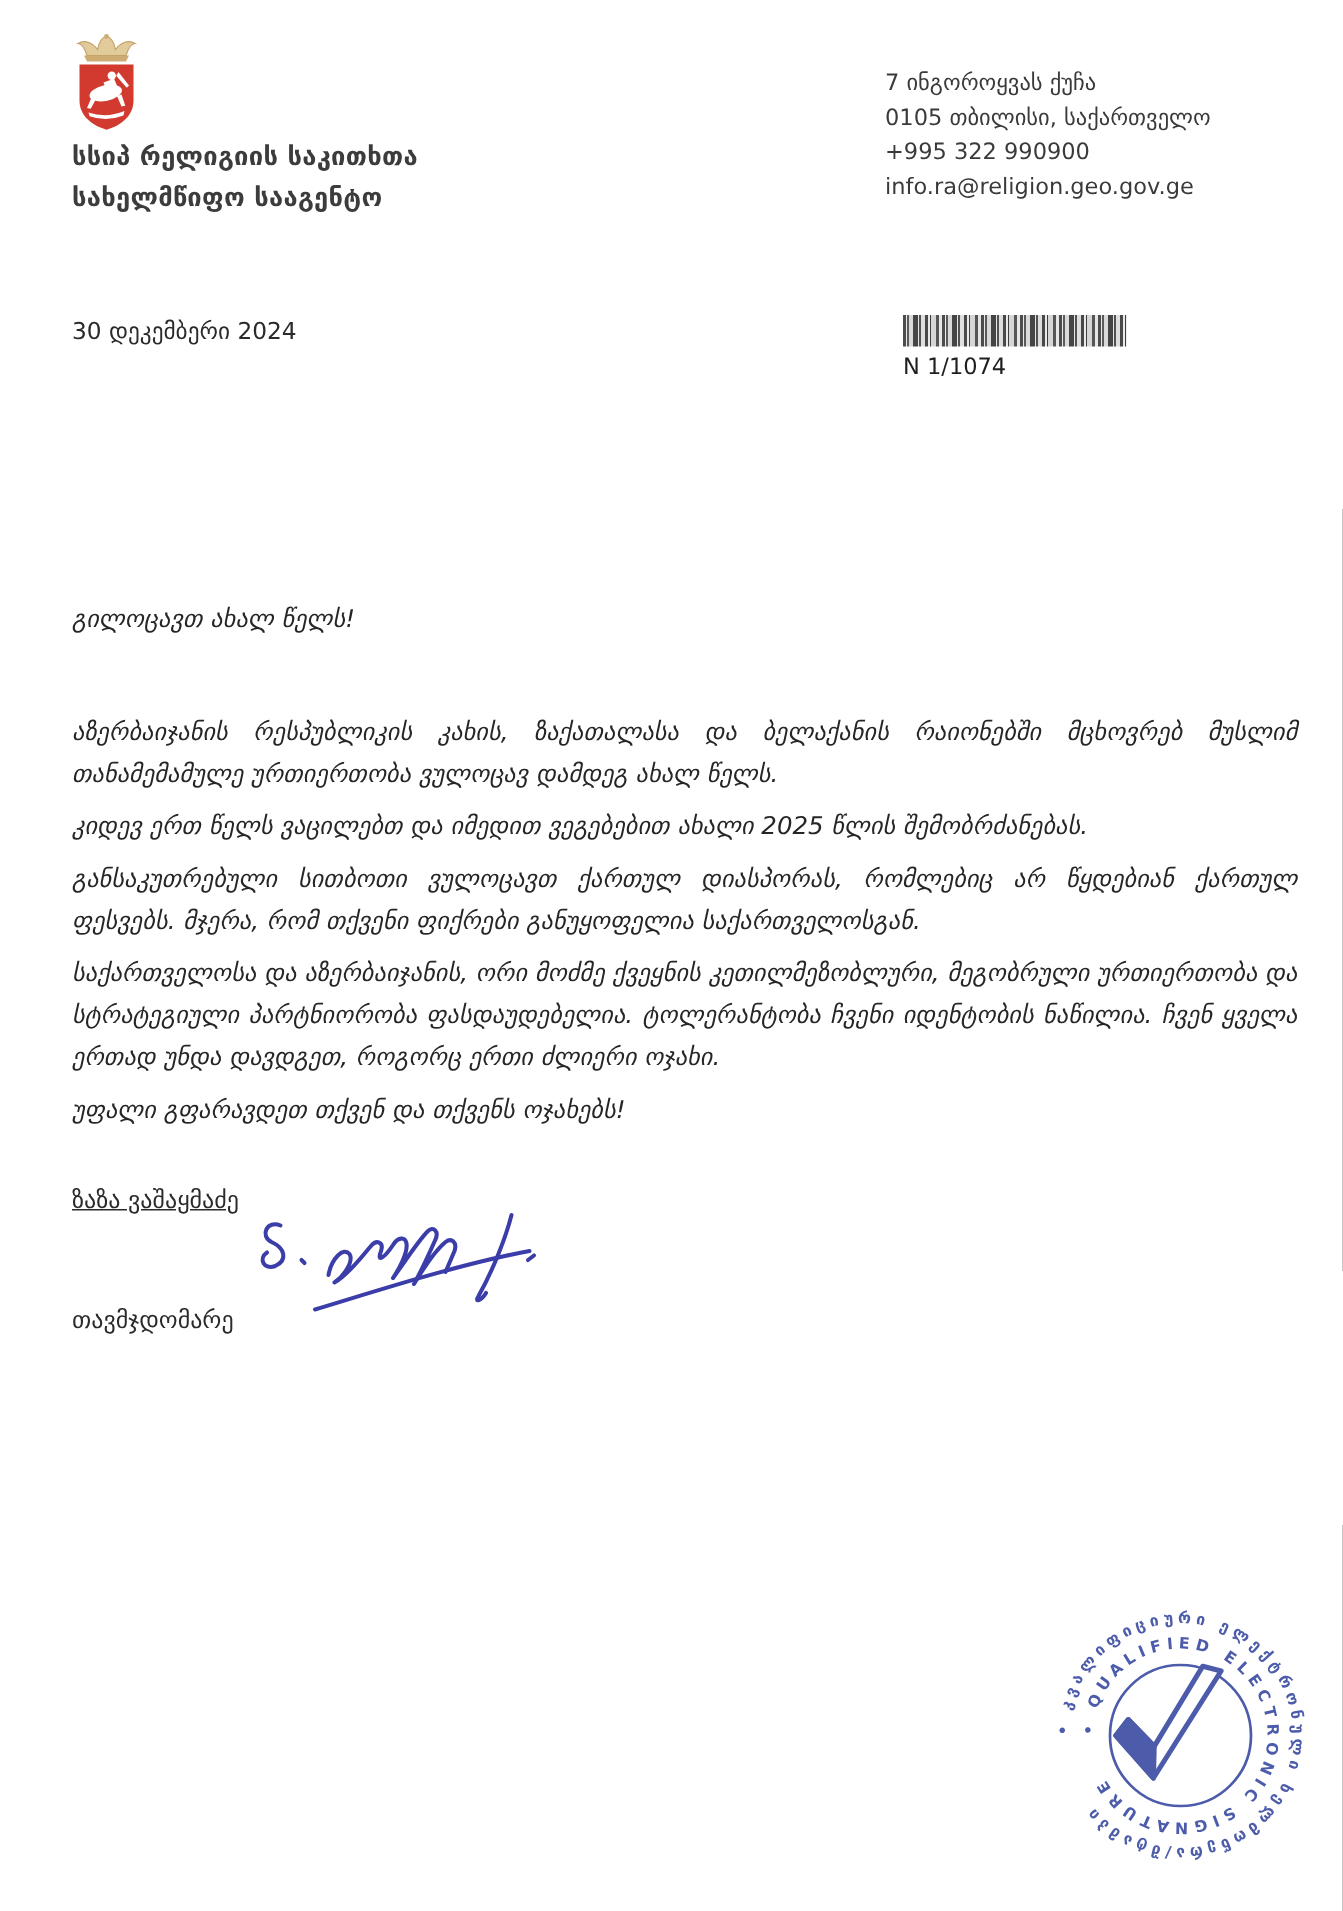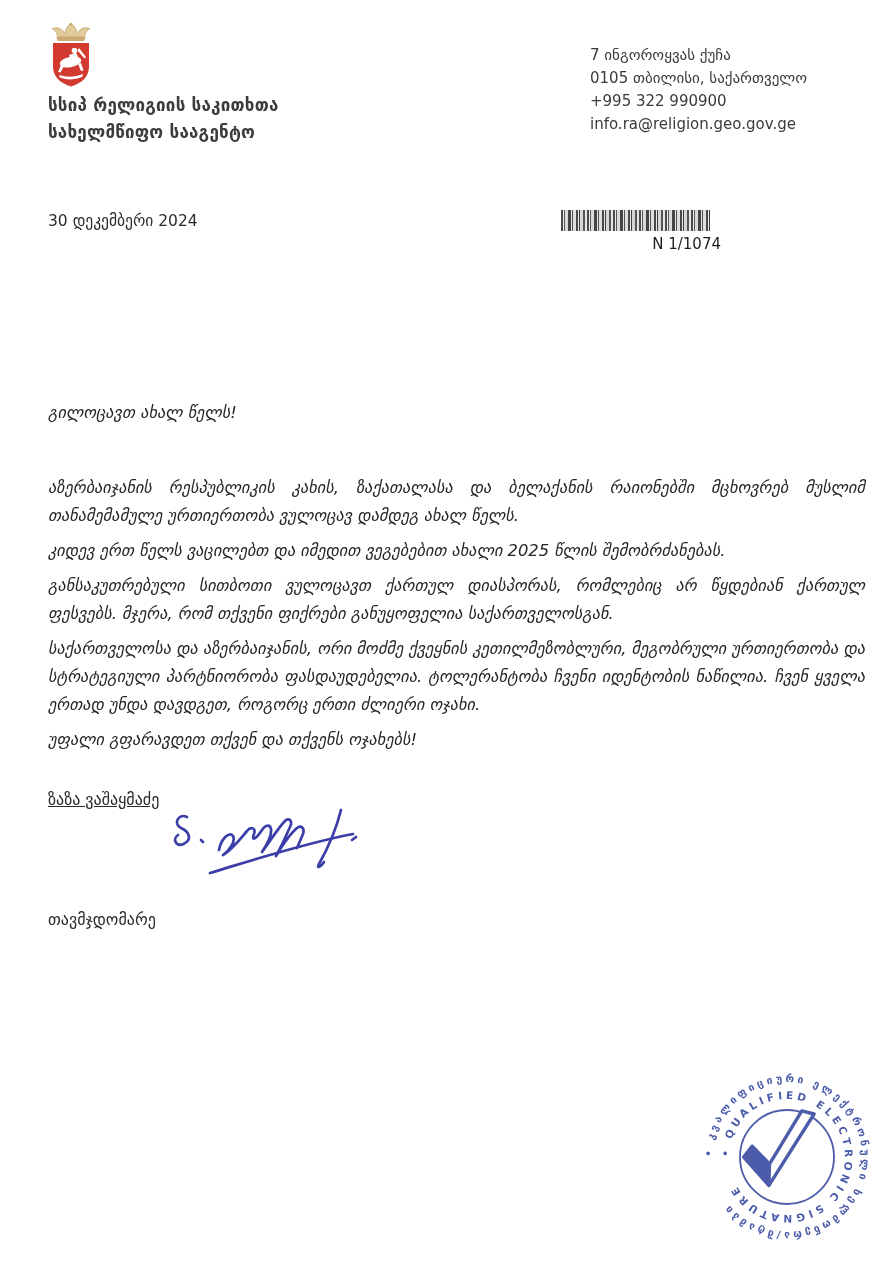--- a/index.html
+++ b/index.html
@@ -18,21 +18,21 @@
     position:absolute;left:48px;top:92px;
     font-size:17px;font-weight:bold;color:#3c3c3c;
     line-height:27px;letter-spacing:.2px;
   }
   .address{
     position:absolute;left:590px;top:44px;
     font-size:15px;color:#3a3a3a;line-height:23px;
   }
   
   .date{position:absolute;left:48px;top:212px;font-size:15.5px;color:#2a2a2a;}
-  .ref-block{position:absolute;left:561px;top:210px;width:160px;text-align:right;}
+  .ref-block{position:absolute;left:602px;top:210px;width:160px;}
   .barcode{
     width:149px;height:21px;
     background:
       repeating-linear-gradient(90deg,
         #4c4c4c 0 2px,#e9e9e9 2px 3px,#5a5a5a 3px 4px,#d9d9d9 4px 7px,
         #454545 7px 10px,#e4e4e4 10px 11px,#525252 11px 12px,#dedede 12px 15px,
         #494949 15px 17px,#eaeaea 17px 18px,#3f3f3f 18px 19px,#d6d6d6 19px 22px,
         #565656 22px 24px,#e6e6e6 24px 26px);
   }
   .refnum{margin-top:4px;font-size:15px;color:#1f1f1f;}
@@ -41,21 +41,21 @@
     position:absolute;left:48px;top:399px;width:817px;
     font-size:16.3px;line-height:28px;color:#262626;
     text-align:justify;
     font-style:italic;
   }
   .body p{margin:0 0 7px 0;}
   .body p.greeting{margin:0 0 47px 0;text-align:left;}
   
   .sig-name{position:absolute;left:48px;top:790px;font-size:16px;color:#2a2a2a;text-decoration:underline;}
   .sig-script{position:absolute;left:155px;top:798px;}
-  .sig-title{position:absolute;left:48px;top:870px;font-size:16px;color:#2a2a2a;margin-top:40px;}
+  .sig-title{position:absolute;left:48px;top:870px;font-size:16px;color:#2a2a2a;}
   
   .stamp{position:absolute;left:692px;top:1062px;opacity:.92;}
 </style>
 </head>
 <body>
 
 <div class="page">
 
   <svg class="coat" viewBox="0 0 46 66">
 

